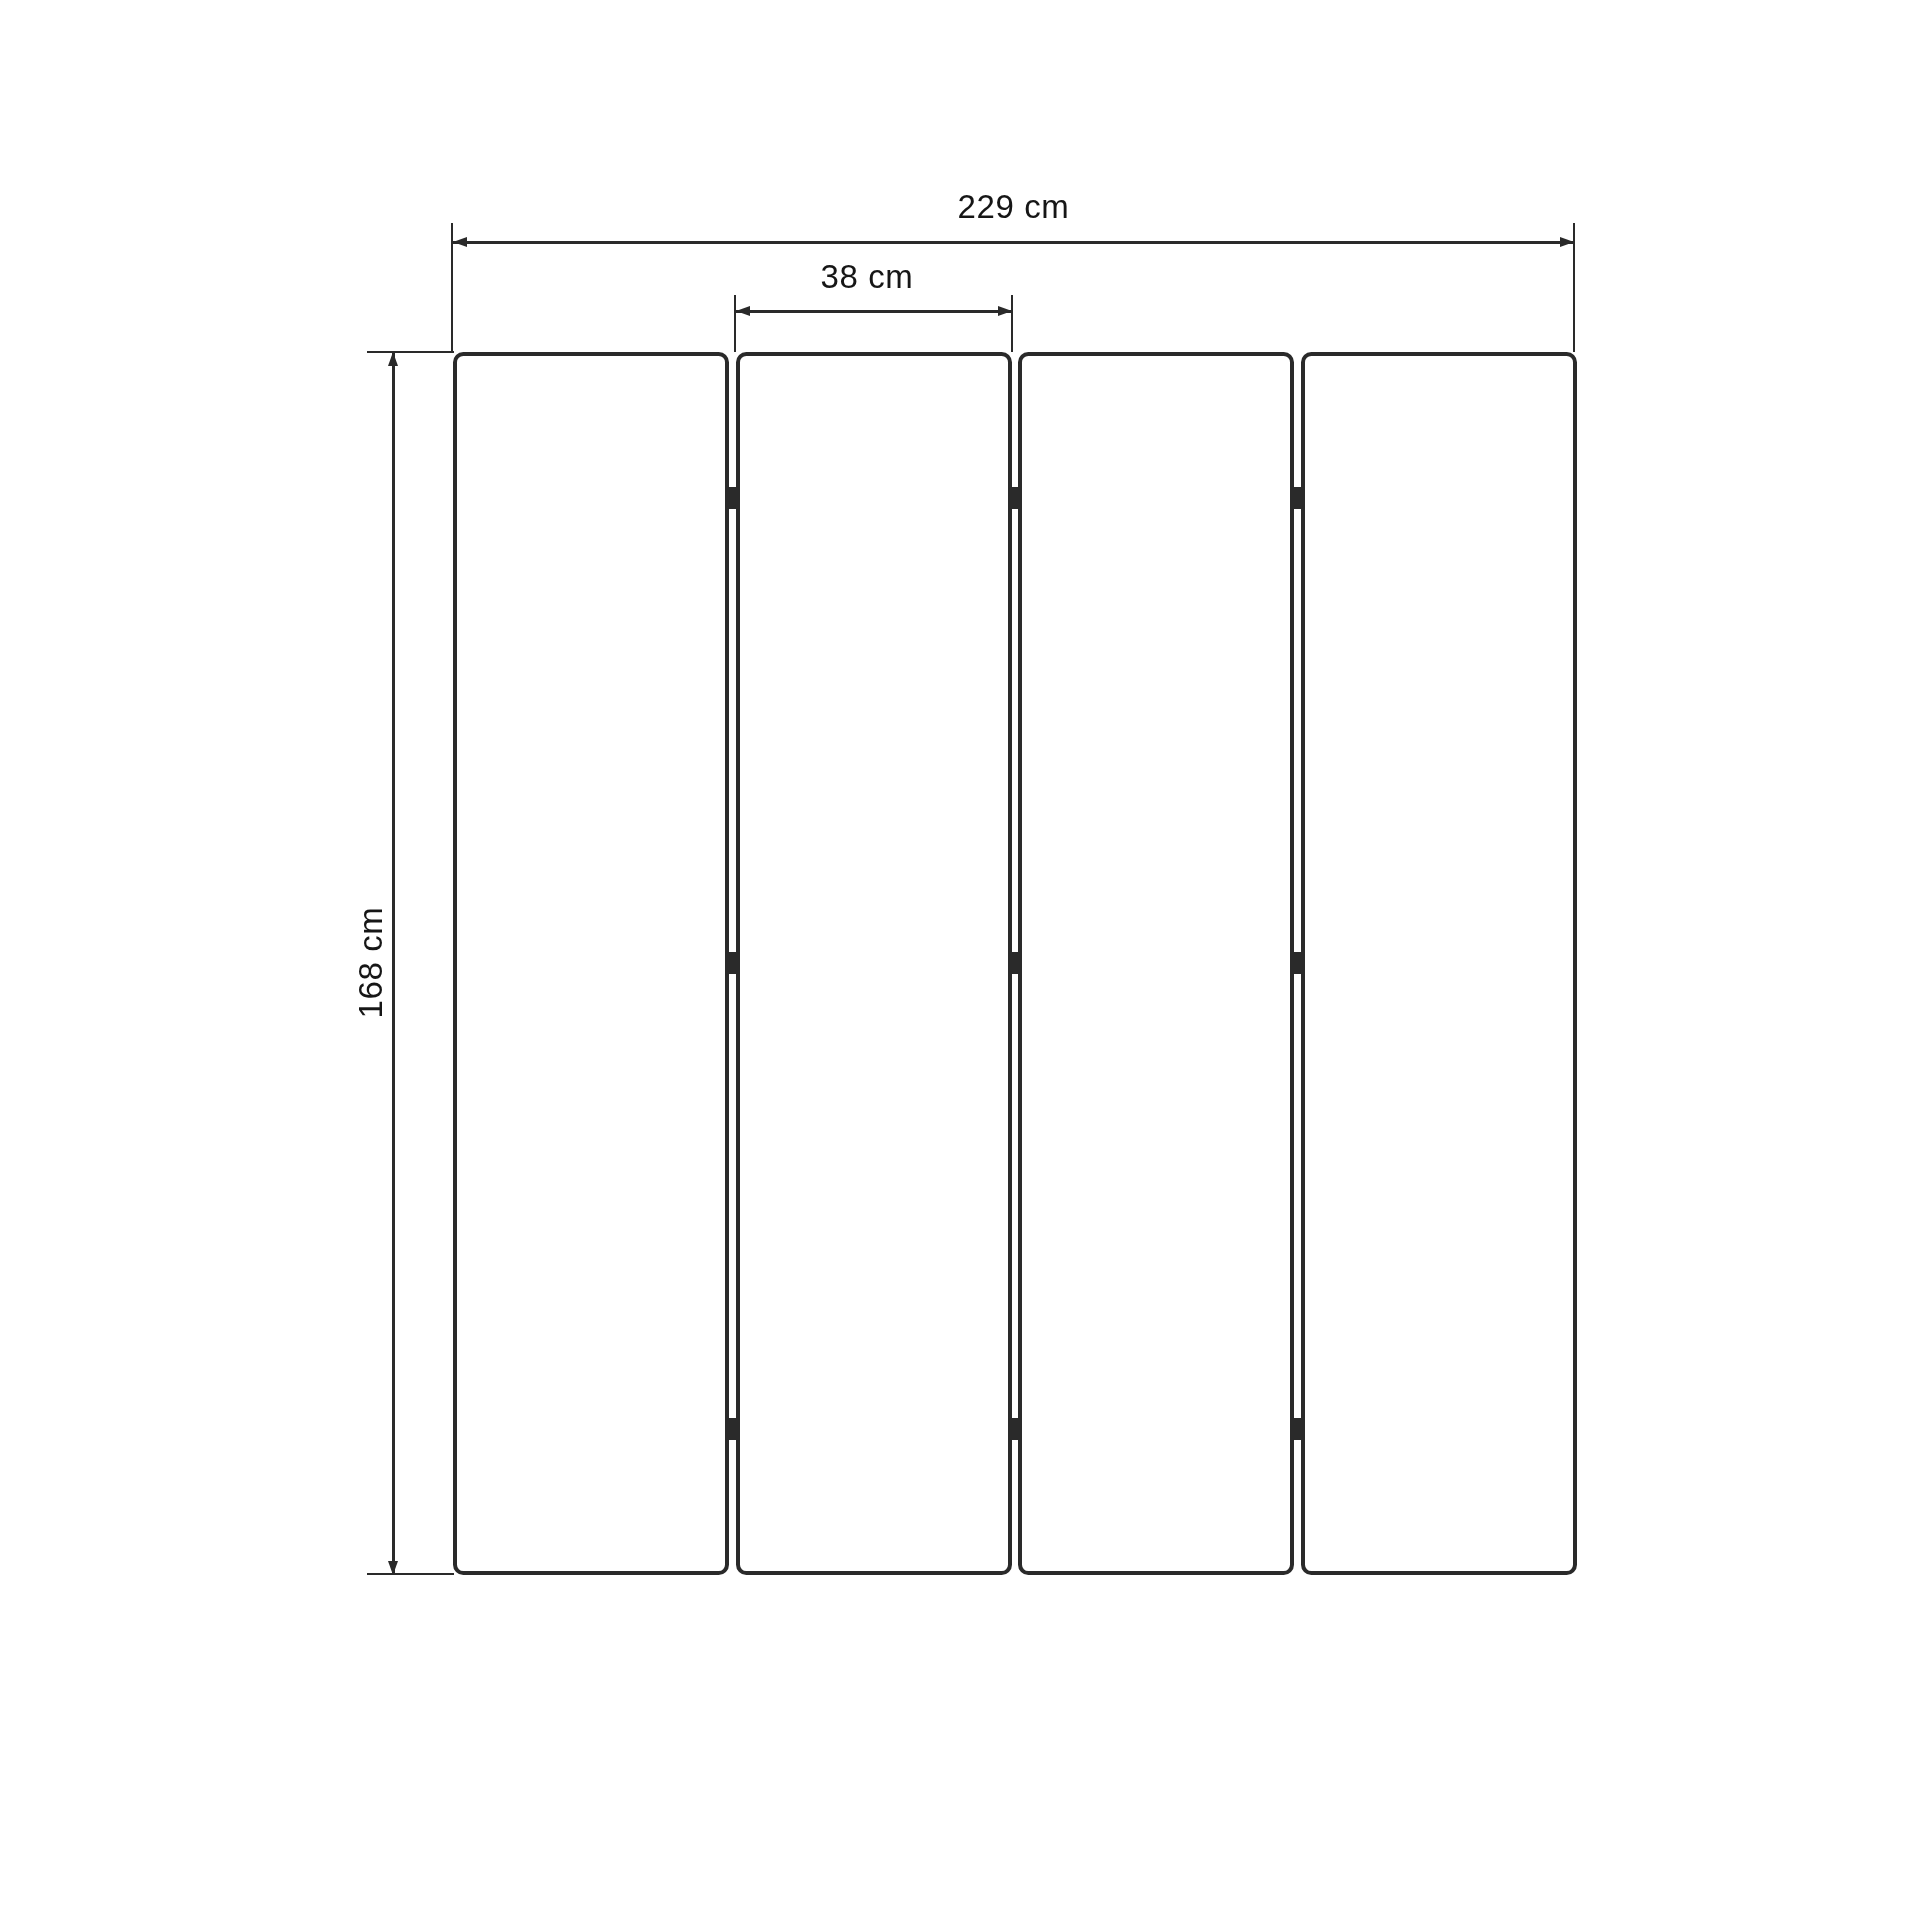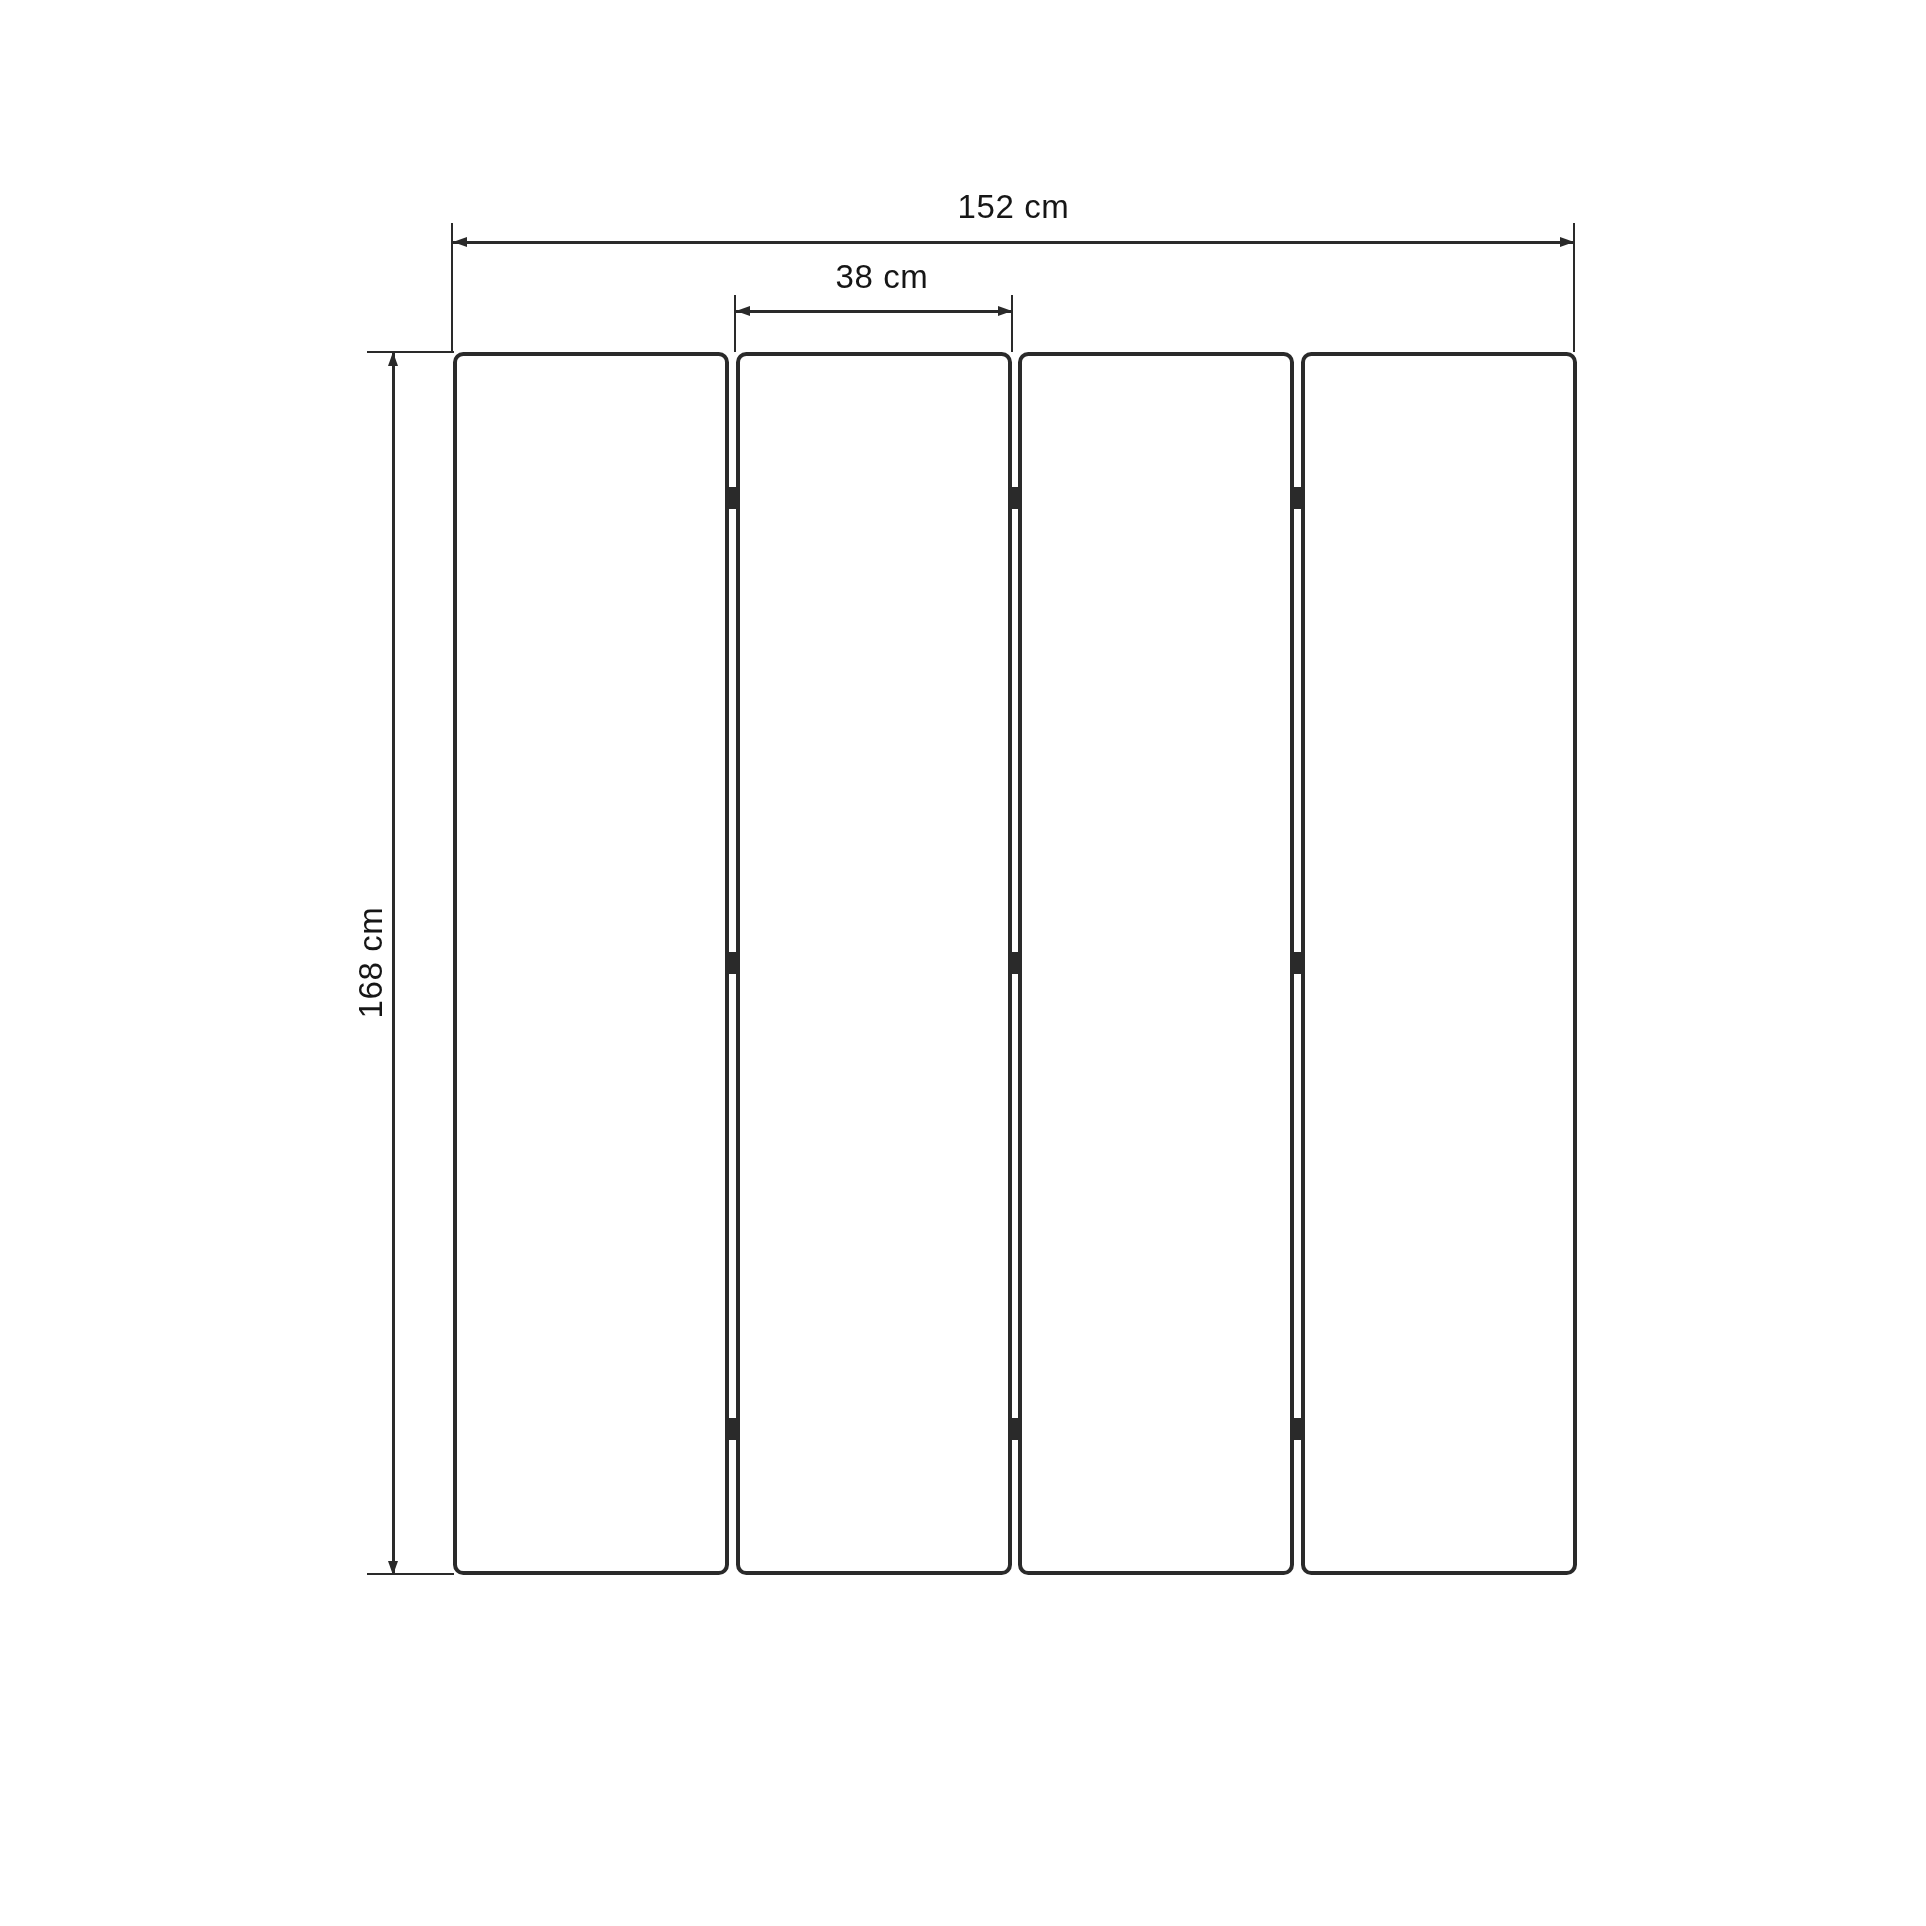--- a/index.html
+++ b/index.html
@@ -73,30 +73,30 @@
       <div class="hinge" style="left: 1009px; top: 952px;"></div>
       <div class="hinge" style="left: 1009px; top: 1418px;"></div>
       <div class="panel" style="left: 1018px;"></div>
       <div class="hinge" style="left: 1292px; top: 487px;"></div>
       <div class="hinge" style="left: 1292px; top: 952px;"></div>
       <div class="hinge" style="left: 1292px; top: 1418px;"></div>
       <div class="panel" style="left: 1301px;"></div>
     </div>
 
   <div>
-    <div class="dim-label" style="left:453px;top:188px;width:1121px;">152 cm</div>
+    <div class="dim-label" style="left:453px;top:188px;width:1121px;">229 cm</div>
     <div class="dim-line-h" style="left:453px;top:241px;width:1121px;"></div>
     <div class="arrow arrow-left" style="left:453px;top:237px;"></div>
     <div class="arrow arrow-right" style="left:1560px;top:237px;"></div>
     <div class="ext-line-v" style="left:451px;top:223px;height:129px;"></div>
     <div class="ext-line-v" style="left:1573px;top:223px;height:129px;"></div>
   </div>
 
   <div>
-    <div class="dim-label" style="left:744px;top:258px;width:276px;">38 cm</div>
+    <div class="dim-label" style="left:729px;top:258px;width:276px;">38 cm</div>
     <div class="dim-line-h" style="left:736px;top:310px;width:276px;"></div>
     <div class="arrow arrow-left" style="left:736px;top:306px;"></div>
     <div class="arrow arrow-right" style="left:998px;top:306px;"></div>
     <div class="ext-line-v" style="left:734px;top:295px;height:57px;"></div>
     <div class="ext-line-v" style="left:1011px;top:295px;height:57px;"></div>
   </div>
 
   <div>
     <div class="dim-label dim-label-rotated">168 cm</div>
     <div class="dim-line-v" style="left:392px;top:352px;height:1223px;"></div>

